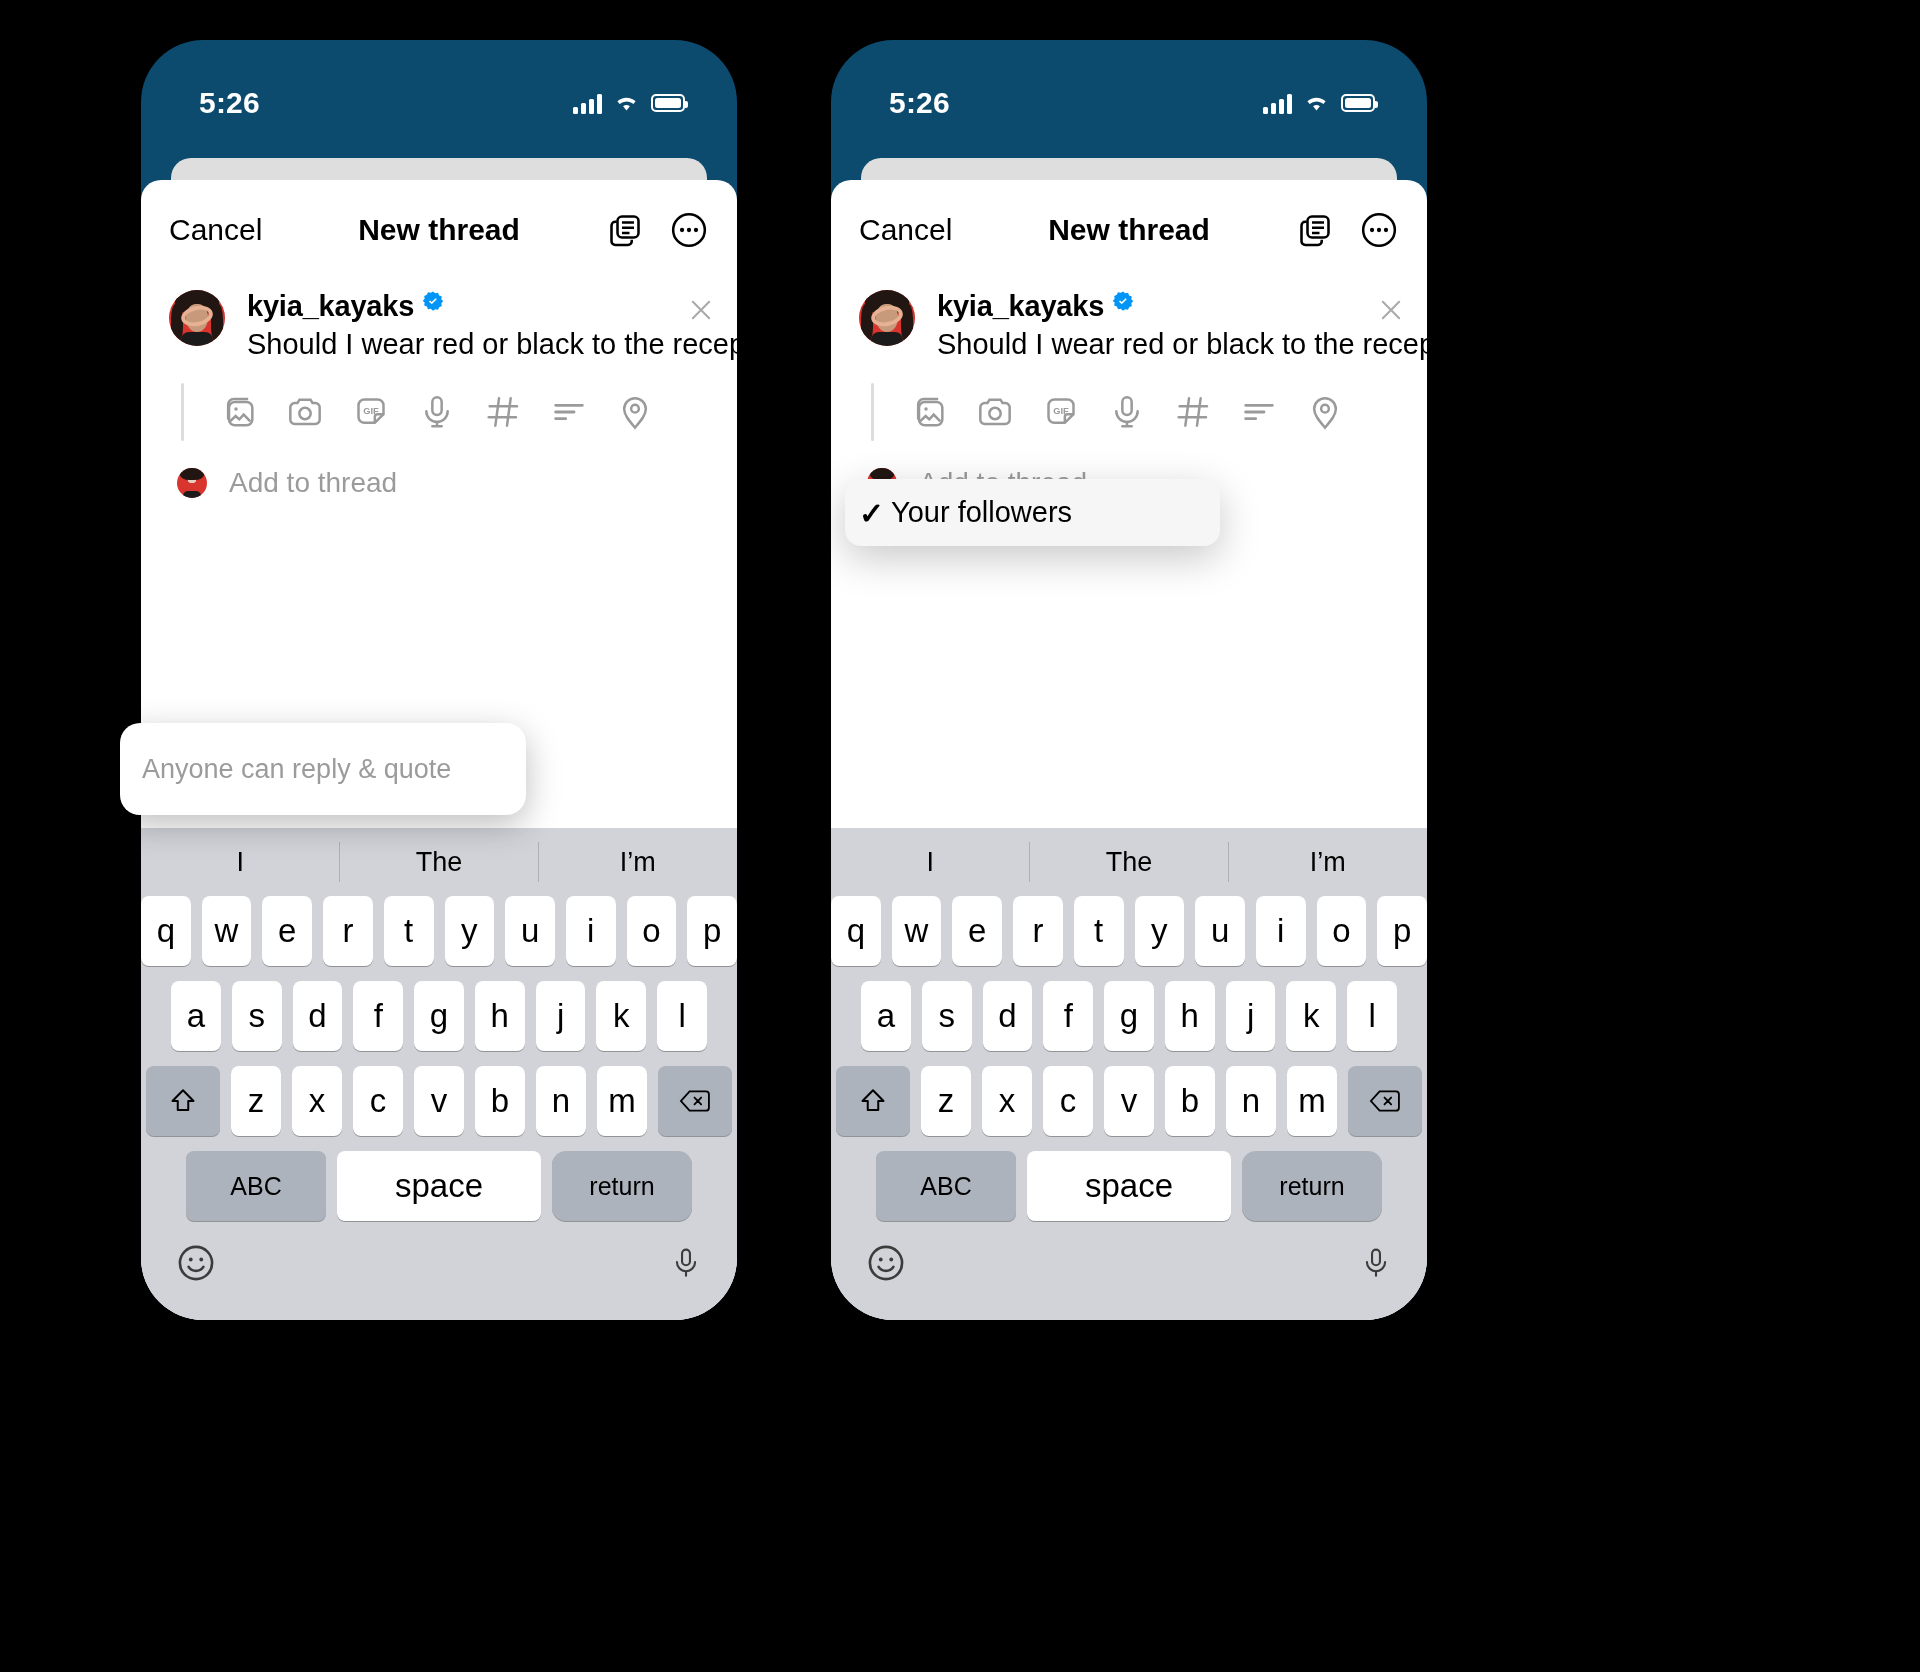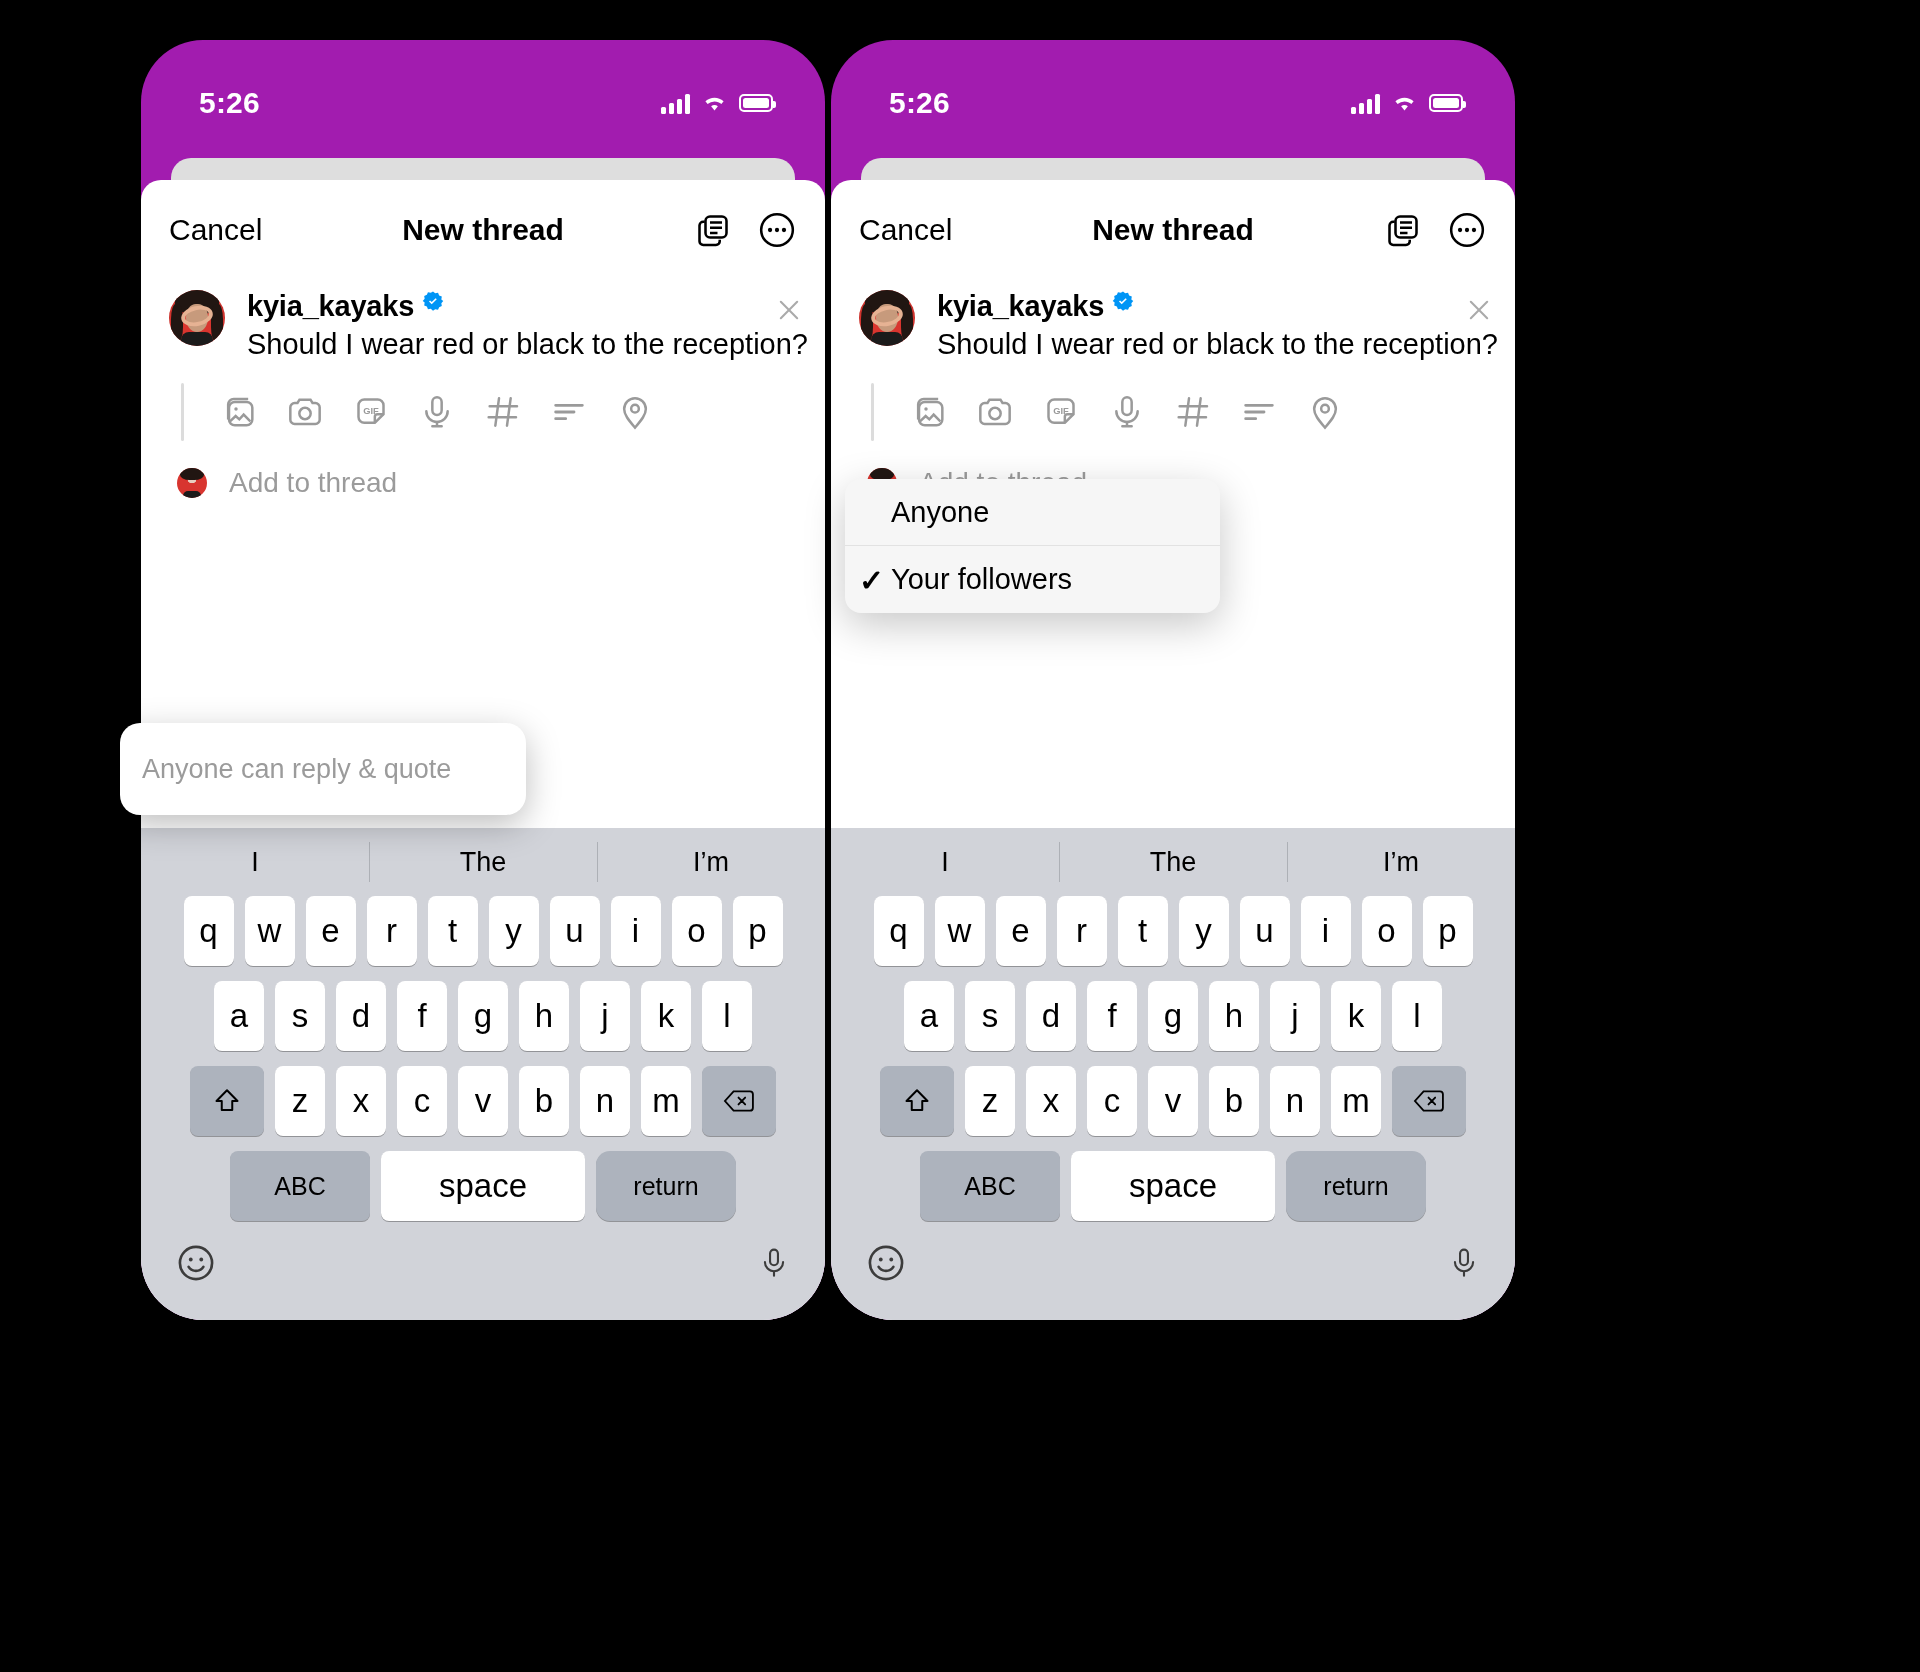--- a/index.html
+++ b/index.html
@@ -11,24 +11,24 @@
   }
   .stage {
     position: relative;
     width: 1920px; height: 1672px;
     background: #000;
   }
 
   
   .phone {
     position: absolute;
-    width: 684px;
+    width: 596px;
     height: 1280px;
     top: 40px;
-    background: #a21caf;
+    background: #0c4a6e;
     border-radius: 62px;
     overflow: hidden;
   }
   .phone.left  { left: 141px; }
   .phone.right { left: 831px; }
 
   
   .statusbar {
     position: absolute; top: 0; left: 0; right: 0;
     height: 100px;
@@ -648,22 +648,18 @@
               <path d="M12 18v3"></path>
             </svg>
         </div>
       </div>
 
     </div>
   </div>
 
   <div class="menu">
     <div class="menu-item">
-
-      <span>Anyone</span>
-    </div>
-    <div class="menu-item">
       <span class="check">✓</span>
       <span>Your followers</span>
     </div>
   </div>
 
 </div>
 
 </body></html>

